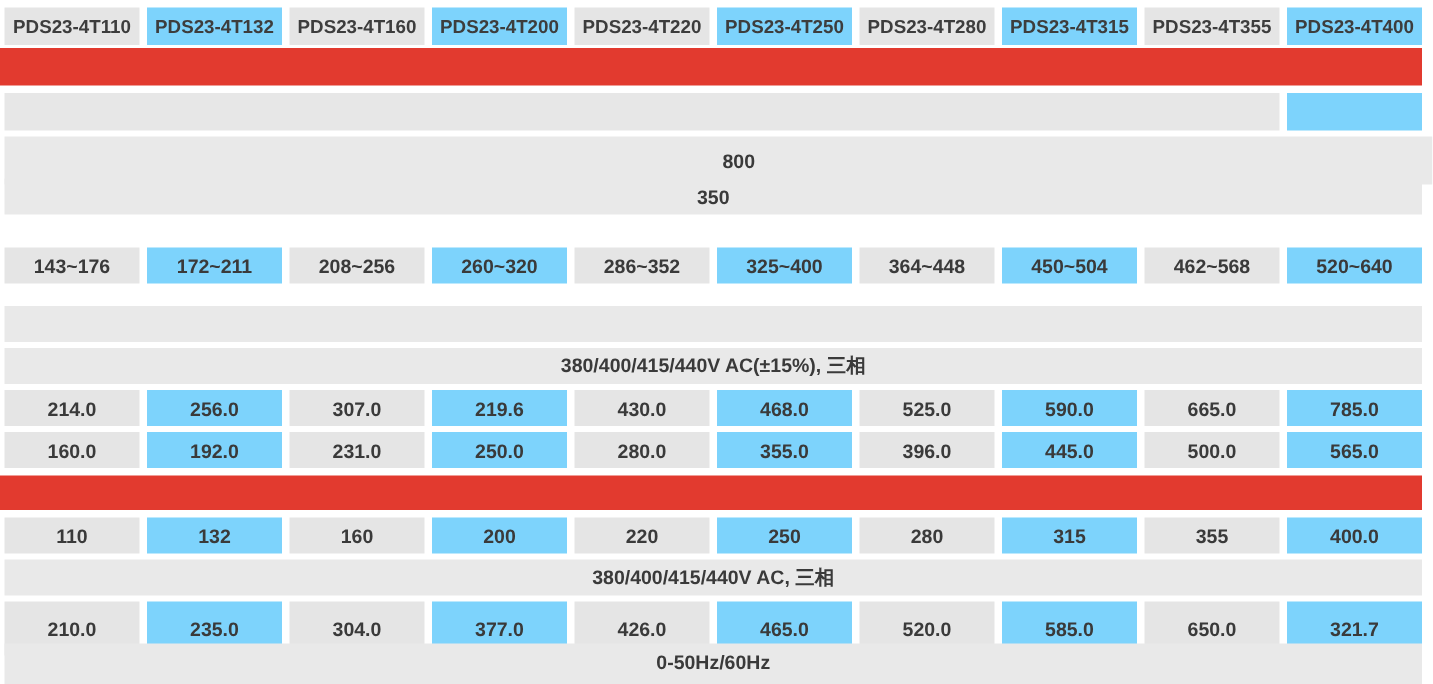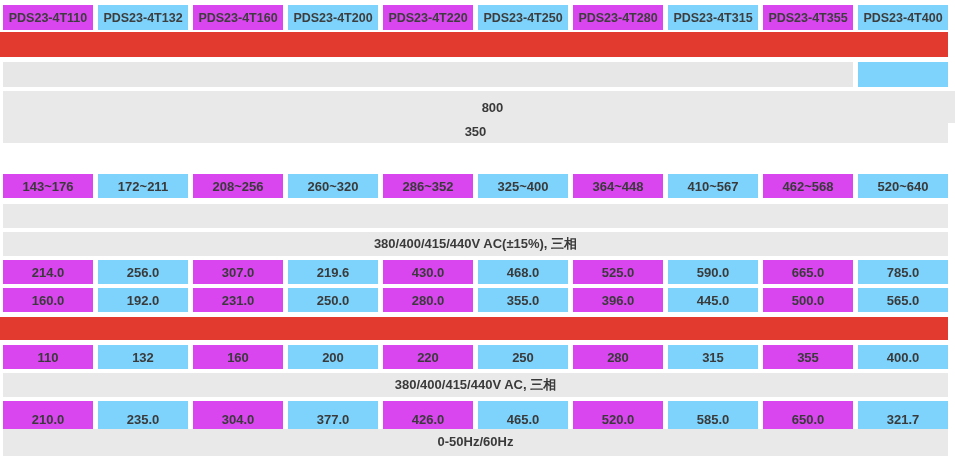--- a/index.html
+++ b/index.html
@@ -11,41 +11,41 @@
     color:#3a3a3a;
     overflow:hidden;
   }
   .cells{position:absolute;left:3px;display:flex;gap:5px;}
   .cell{
     width:90px;
     display:flex;align-items:center;justify-content:center;
     font-size:13px;font-weight:bold;
     white-space:nowrap;
   }
-  .cell.d{background:#d946ef;}
+  .cell.d{background:#e5e5e5;}
   .cell.l{background:#7dd3fc;}
   .hdr .cell{font-size:12.5px;color:#3d3d3d;}
   .merged{
     position:absolute;left:3px;width:945px;
     background:#e9e9e9;
     display:flex;align-items:center;justify-content:center;
     font-size:13px;font-weight:bold;
     white-space:nowrap;
   }
   .redbar{position:absolute;left:0;width:948px;background:#e23a2f;}
   .wide{width:850px;background:#e7e7e7;}
 
   
   .r-header{top:5px;height:25px;}   .r-header .cell{height:25px;}
   .r-red1{top:32px;height:25px;}
   .r-empty1{top:62px;height:25px;}  .r-empty1 .cell,.r-empty1 .wide{height:25px;}
   .r-800{top:91px;height:32px;padding-left:17px;}
   .r-350{top:119px;height:24px;}
   .r-dcv{top:147px;height:24px;}
-  .r-ranges{top:174px;text-align:right;}   .r-ranges .cell{height:24px;}
+  .r-ranges{top:165px;text-align:right;}   .r-ranges .cell{height:24px;}
   .r-empty2{top:204px;height:24px;}
   .r-acin{top:232px;height:24px;}
   .r-cur1{top:260px;align-items:center;}     .r-cur1 .cell{height:24px;}
   .r-cur2{top:288px;}     .r-cur2 .cell{height:24px;}
   .r-red2{top:317px;height:23px;}
   .r-power{top:345px;}    .r-power .cell{height:24px;text-align:right;}
   .r-acout{top:373px;height:24px;}
   .r-cur3{top:401px;}     .r-cur3 .cell{height:36px;}
   .r-freq{top:429px;height:27px;align-items:flex-start;}
   .r-freq{padding-top:5px;box-sizing:border-box;}
@@ -79,21 +79,21 @@
   <div class="merged r-350">350</div>
 
   <div class="cells r-ranges">
     <span class="cell d">143~176</span>
     <span class="cell l">172~211</span>
     <span class="cell d">208~256</span>
     <span class="cell l">260~320</span>
     <span class="cell d">286~352</span>
     <span class="cell l">325~400</span>
     <span class="cell d">364~448</span>
-    <span class="cell l">410~567</span>
+    <span class="cell l">450~504</span>
     <span class="cell d">462~568</span>
     <span class="cell l">520~640</span>
   </div>
 
   <div class="merged r-empty2"></div>
 
   <div class="merged r-acin">380/400/415/440V AC(±15%), 三相</div>
 
   <div class="cells r-cur1">
     <span class="cell d">214.0</span>

